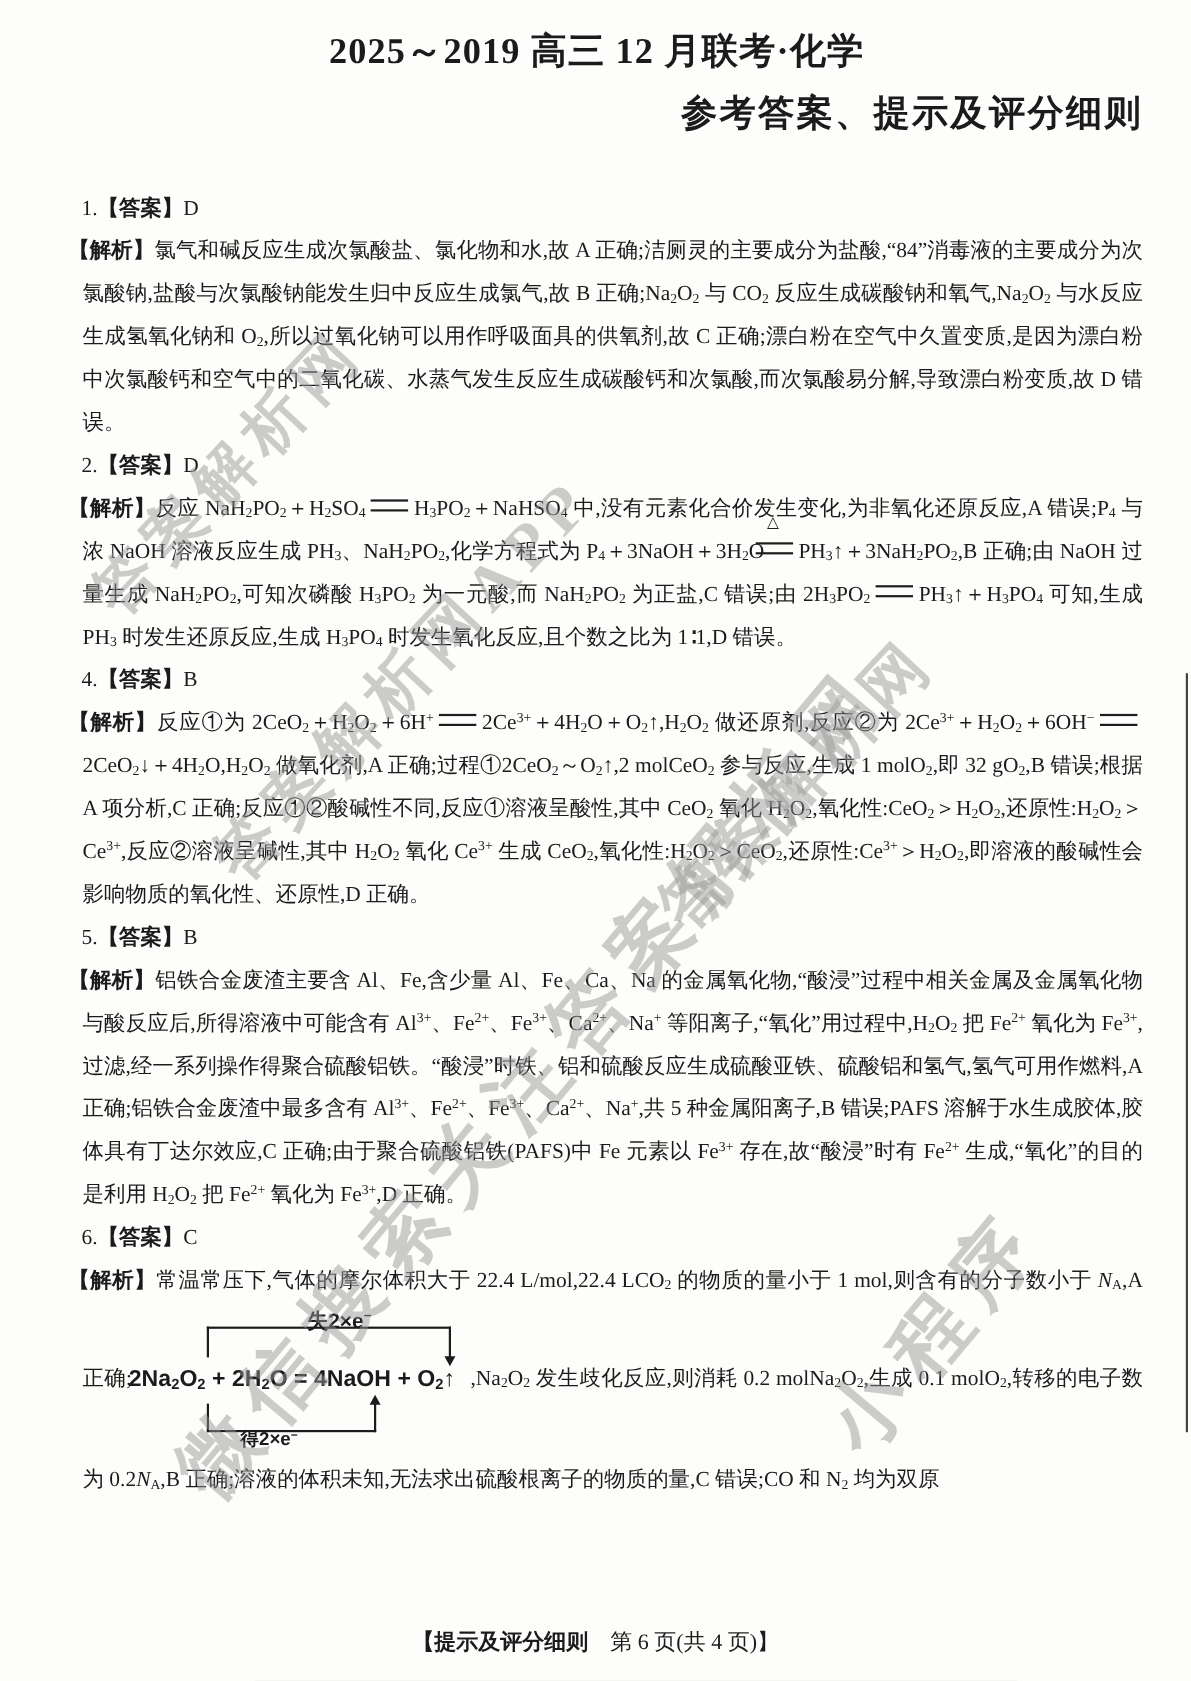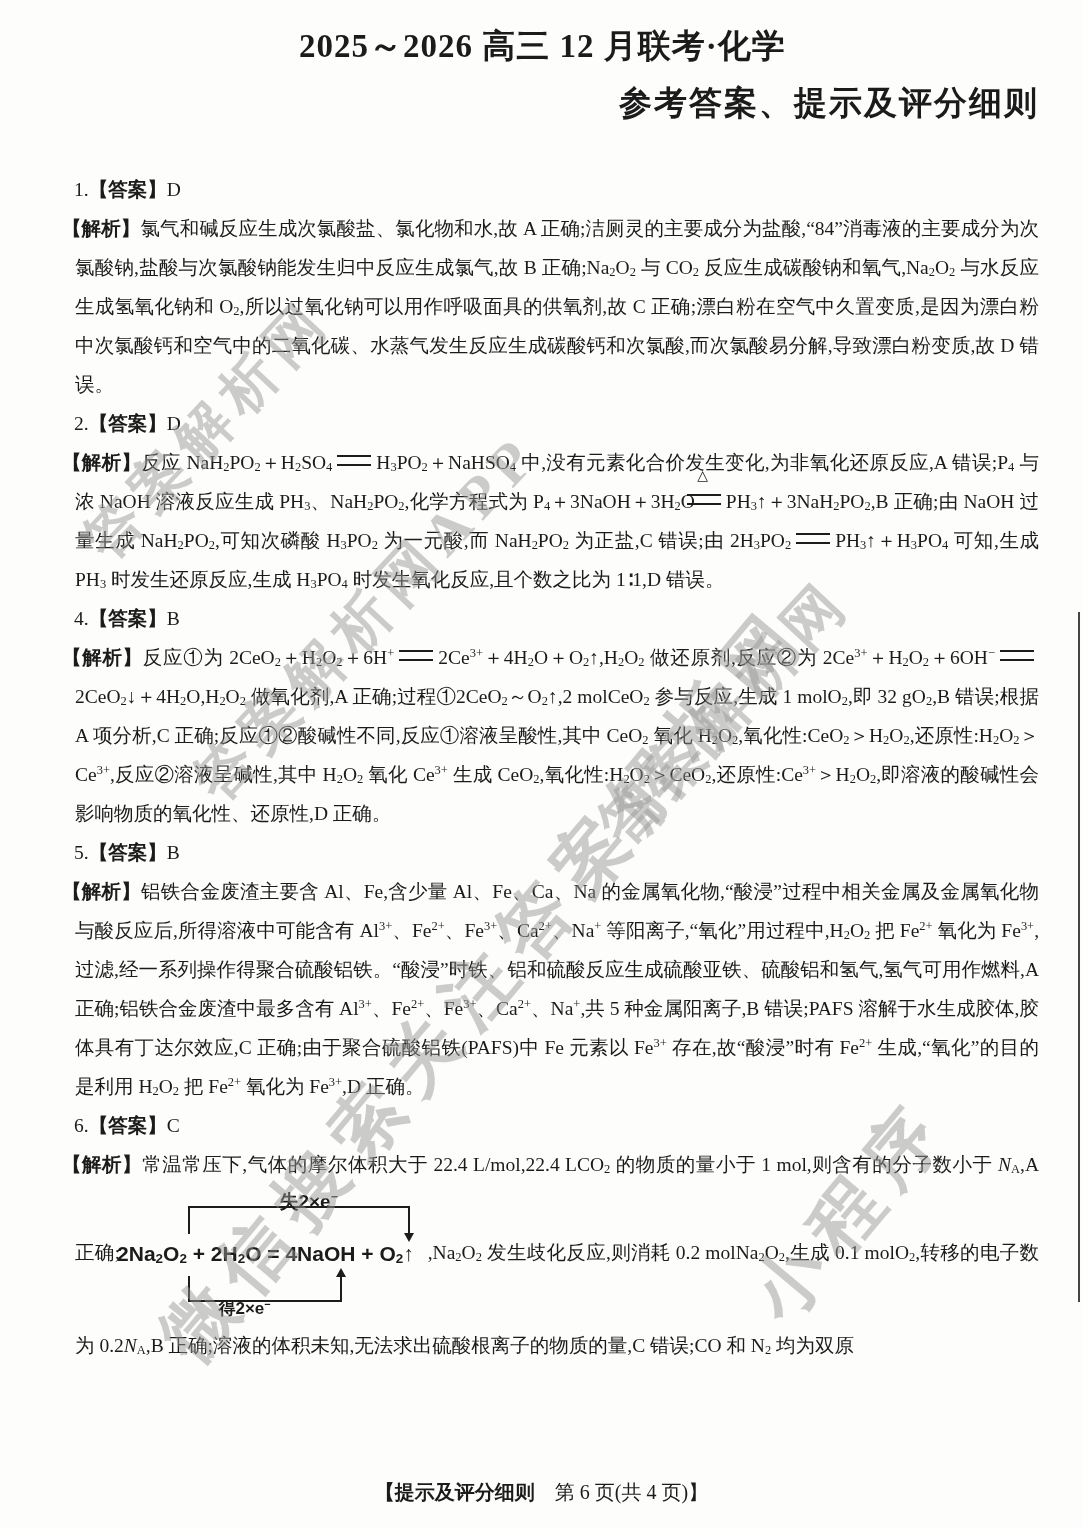--- a/index.html
+++ b/index.html
@@ -66,21 +66,21 @@
 <div class="page">
 
   <div class="wm" id="wm1">答案解析网</div>
   <div class="wm" id="wm2">答案解析网APP</div>
   <div class="wm" id="wm3">答案解析网</div>
   <div class="wm" id="wm4">微信搜索关注答案解析网</div>
   <div class="wm" id="wm5">小程序</div>
   <div class="edge-line"></div>
 
   <div class="content">
-    <h1 class="title">2025～2026 高三 12 月联考·化学</h1>
+    <h1 class="title">2025～2019 高三 12 月联考·化学</h1>
     <h2 class="subtitle">参考答案、提示及评分细则</h2>
 
     <div class="items">
 
       <div class="item">
         <div class="ans-line"><span class="qnum">1.</span><span class="lbl">【答案】</span><span class="ansletter">D</span></div>
         <p class="analysis"><span class="lbl">【解析】</span><span>氯气和碱反应生成次氯酸盐、氯化物和水,故 A 正确;洁厕灵的主要成分为盐酸,“84”消毒液的主要成分为次氯酸钠,盐酸与次氯酸钠能发生归中反应生成氯气,故 B 正确;Na<sub>2</sub>O<sub>2</sub> 与 CO<sub>2</sub> 反应生成碳酸钠和氧气,Na<sub>2</sub>O<sub>2</sub> 与水反应生成氢氧化钠和 O<sub>2</sub>,所以过氧化钠可以用作呼吸面具的供氧剂,故 C 正确;漂白粉在空气中久置变质,是因为漂白粉中次氯酸钙和空气中的二氧化碳、水蒸气发生反应生成碳酸钙和次氯酸,而次氯酸易分解,导致漂白粉变质,故 D 错误。</span></p>
       </div>
 
       <div class="item">

